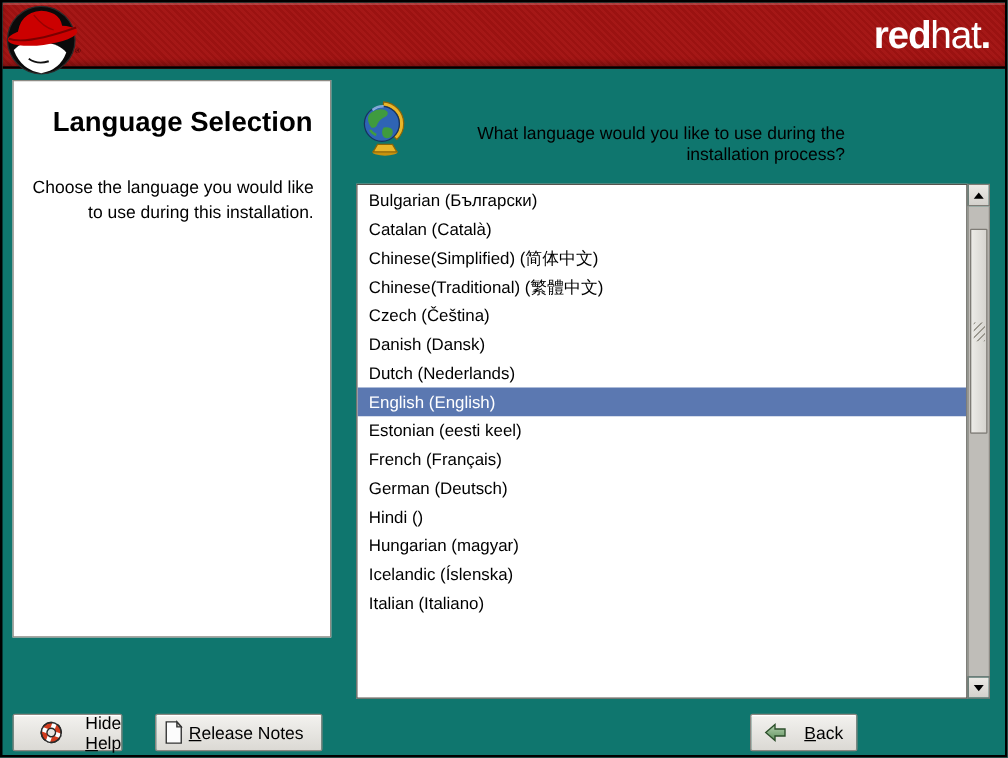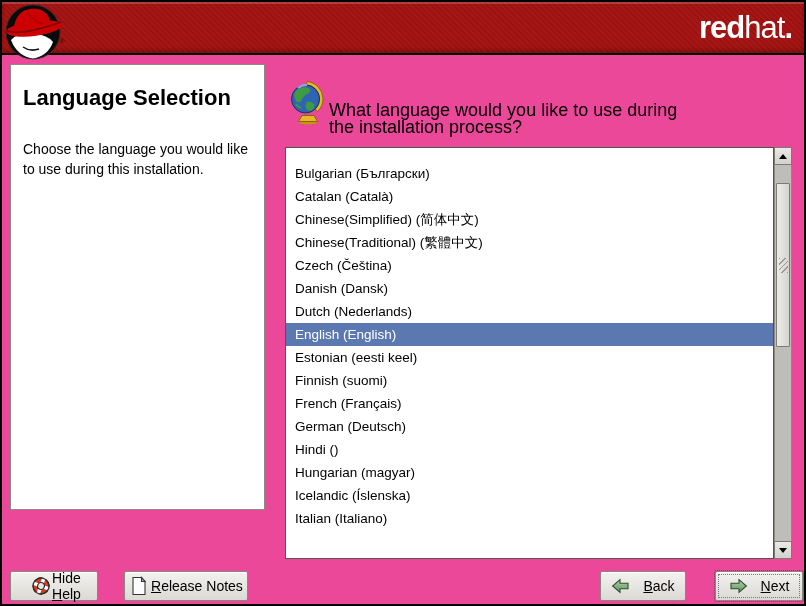--- a/index.html
+++ b/index.html
@@ -1,19 +1,19 @@
 <!DOCTYPE html>
 <html><head>
 <meta charset="utf-8">
 <style>
   html,body{margin:0;padding:0;background:#555;}
   .window{
     position:relative;width:806px;height:606px;box-sizing:border-box;
-    border:2px solid #000;background:#ec4899;overflow:hidden;
-    font-family:"Liberation Sans", sans-serif;color:#000;
+    border:2px solid #000;background:#0f766e;overflow:hidden;
+    font-family:"Liberation Sans", sans-serif;color:#000;text-align:right;
   }
   
   .banner{
     position:absolute;left:0;top:0;right:0;height:51px;
     background:#a31312;
     background-image:repeating-linear-gradient(45deg, rgba(0,0,0,.05) 0 2px, rgba(255,255,255,.02) 2px 4px);
     box-shadow:inset 0 2px 0 rgba(255,255,255,.18), inset 0 -3px 4px rgba(0,0,0,.25);
     border-bottom:2px solid #000;
   }
   .shadowman{position:absolute;left:1px;top:1px;z-index:5;}
@@ -27,27 +27,27 @@
   
   .help-panel{
     position:absolute;left:8px;top:62px;width:255px;height:446px;box-sizing:border-box;
     background:#fff;border:1px solid #8d8a84;padding:20px 14px 0 12px;
   }
   .help-panel h1{margin:0;font-size:22px;line-height:26px;font-weight:bold;letter-spacing:0;}
   .help-panel p{margin:28px 0 14px 0;font-size:14px;line-height:20px;width:228px;}
   
   .globe{position:absolute;left:287px;top:78px;}
   .question{
-    position:absolute;left:327px;top:82px;width:358px;
-    font-size:18px;line-height:17px;
+    position:absolute;left:316px;top:82px;width:358px;
+    font-size:14px;line-height:17px;
   }
   
   .list{
     position:absolute;left:283px;top:145px;width:489px;height:412px;box-sizing:border-box;
-    background:#fff;border:1px solid #56534d;overflow:hidden;padding-top:14px;
+    background:#fff;border:1px solid #56534d;overflow:hidden;padding-top:1px;
   }
   .lang-row{
     height:23px;display:flex;align-items:center;padding-left:9px;
     font-size:13.5px;white-space:nowrap;
   }
   .lang-row.selected{background:#5b78b1;color:#fff;}
   
   .scrollbar{
     position:absolute;left:772px;top:145px;width:18px;height:412px;box-sizing:border-box;
   }
@@ -75,21 +75,21 @@
   
   .btn{
     position:absolute;top:569px;height:30px;box-sizing:border-box;
     background:linear-gradient(#f3f2ef,#dbd9d4);
     border:1px solid #8a8781;border-radius:2px;
     box-shadow:inset 0 1px 0 #fff;
     display:flex;align-items:center;font-size:14px;cursor:default;
   }
   .btn .mn{text-decoration:underline;}
   #btn-hide-help{left:8px;width:88px;padding-left:20px;gap:1px;}
-  #btn-release-notes{left:122px;width:124px;padding-left:4px;gap:2px;}
+  #btn-release-notes{left:122px;width:134px;padding-left:4px;gap:2px;}
   #btn-back{left:598px;width:86px;justify-content:center;gap:13px;}
   #btn-next{left:713px;width:88px;justify-content:center;gap:13px;outline:1px dotted #555;outline-offset:0px;position:absolute;}
   #btn-next::after{content:"";position:absolute;inset:2px;border:1px dotted #777;border-radius:1px;pointer-events:none;}
   .icon{display:inline-flex;align-items:center;justify-content:center;}
 </style>
 </head>
 <body>
 
 <div class="window">
 
@@ -130,21 +130,20 @@
   <div class="list">
       <div class="lang-row">Bulgarian (Български)</div>
       <div class="lang-row">Catalan (Català)</div>
       <div class="lang-row">Chinese(Simplified) (简体中文)</div>
       <div class="lang-row">Chinese(Traditional) (繁體中文)</div>
       <div class="lang-row">Czech (Čeština)</div>
       <div class="lang-row">Danish (Dansk)</div>
       <div class="lang-row">Dutch (Nederlands)</div>
       <div class="lang-row selected">English (English)</div>
       <div class="lang-row">Estonian (eesti keel)</div>
-      <div class="lang-row">Finnish (suomi)</div>
       <div class="lang-row">French (Français)</div>
       <div class="lang-row">German (Deutsch)</div>
       <div class="lang-row">Hindi ()</div>
       <div class="lang-row">Hungarian (magyar)</div>
       <div class="lang-row">Icelandic (Íslenska)</div>
       <div class="lang-row">Italian (Italiano)</div>
     </div>
 
   <div class="scrollbar">
     <div class="sb-btn up">
@@ -191,28 +190,14 @@
           <stop offset="0" stop-color="#b4d2b0"></stop>
               <stop offset="1" stop-color="#5f915c"></stop>
         </linearGradient>
           </defs>
         <path d="M17 5.2 H9 V1.6 L1.6 8 L9 14.4 V10.8 H17 z" fill="url(#gb)" stroke="#2d4f2b" stroke-width="1.1"></path>
       </svg>
     </span>
     <span><span></span><span class="mn">B</span><span>ack</span></span>
   </div>
 
-  <div class="btn" id="btn-next">
-    <span class="icon">
-      <svg width="19" height="16" viewBox="0 0 19 16">
-        <defs>
-            <linearGradient id="gn" x1="0" y1="0" x2="0" y2="1">
-          <stop offset="0" stop-color="#b4d2b0"></stop>
-              <stop offset="1" stop-color="#5f915c"></stop>
-        </linearGradient>
-          </defs>
-        <path d="M2 5.2 H10 V1.6 L17.4 8 L10 14.4 V10.8 H2 z" fill="url(#gn)" stroke="#2d4f2b" stroke-width="1.1"></path>
-      </svg>
-    </span>
-    <span><span></span><span class="mn">N</span><span>ext</span></span>
-  </div>
 
 </div>
 
 </body></html>

